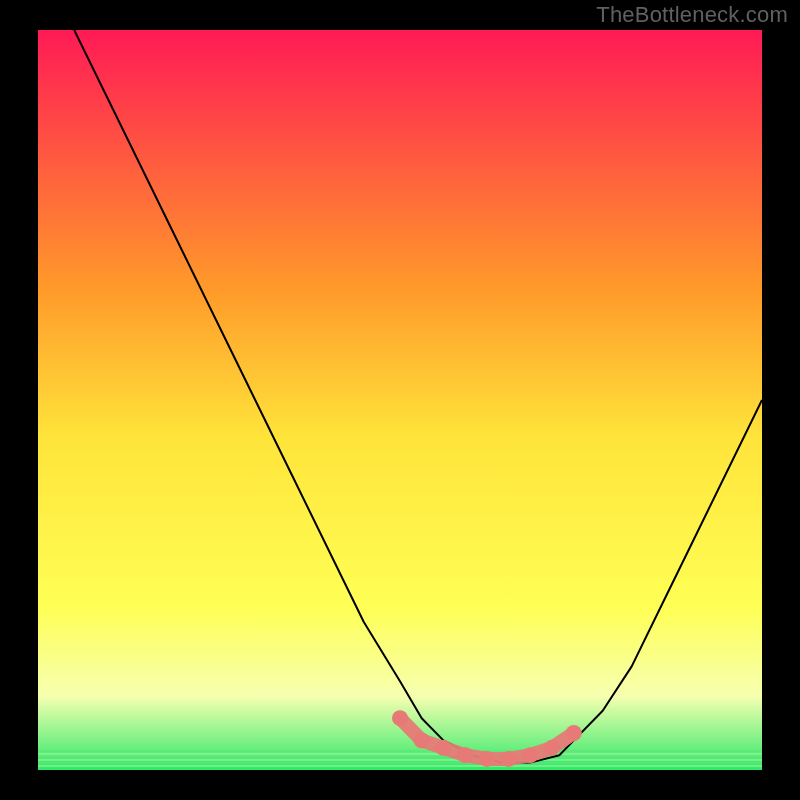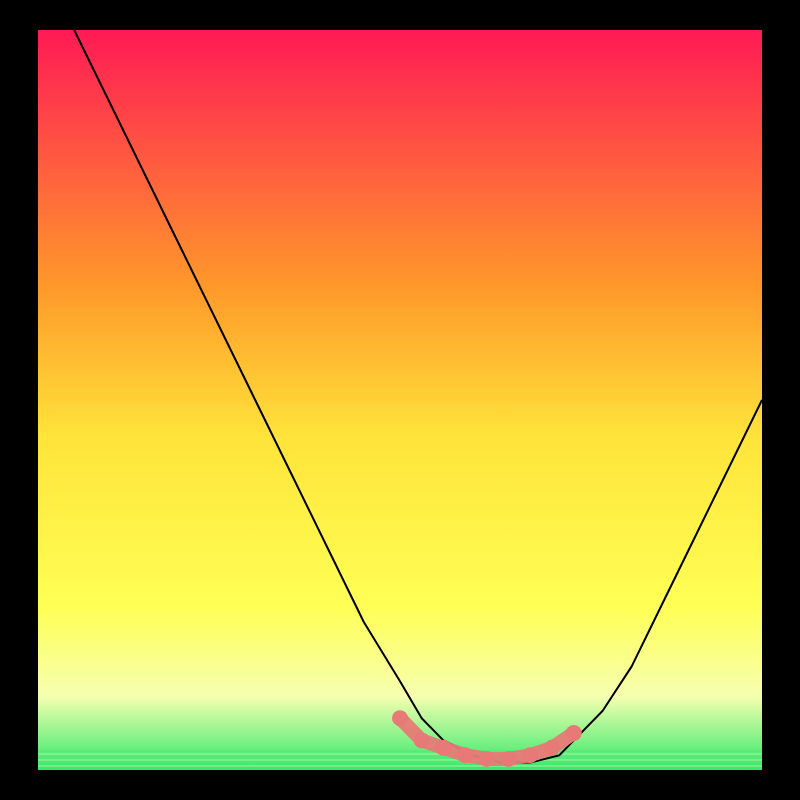--- a/index.html
+++ b/index.html
@@ -37,20 +37,21 @@
   .plot-area svg {
     position: absolute;
     left: 0;
     top: 0;
   }
 </style>
 </head>
 <body>
 
 <div class="frame">
+  <div class="watermark">TheBottleneck.com</div>
   <div class="plot-area">
     <svg id="chart-svg" width="724" height="740" viewBox="0 0 724 740">
         <defs>
           <linearGradient id="bg-grad" x1="0" y1="0" x2="0" y2="1">
             <stop offset="0%" stop-color="#ff1a55"></stop>
             <stop offset="35%" stop-color="#ff9a2a"></stop>
             <stop offset="55%" stop-color="#ffe43a"></stop>
             <stop offset="78%" stop-color="#ffff55"></stop>
             <stop offset="90%" stop-color="#f6ffb0"></stop>
             <stop offset="100%" stop-color="#2fe86a"></stop>

